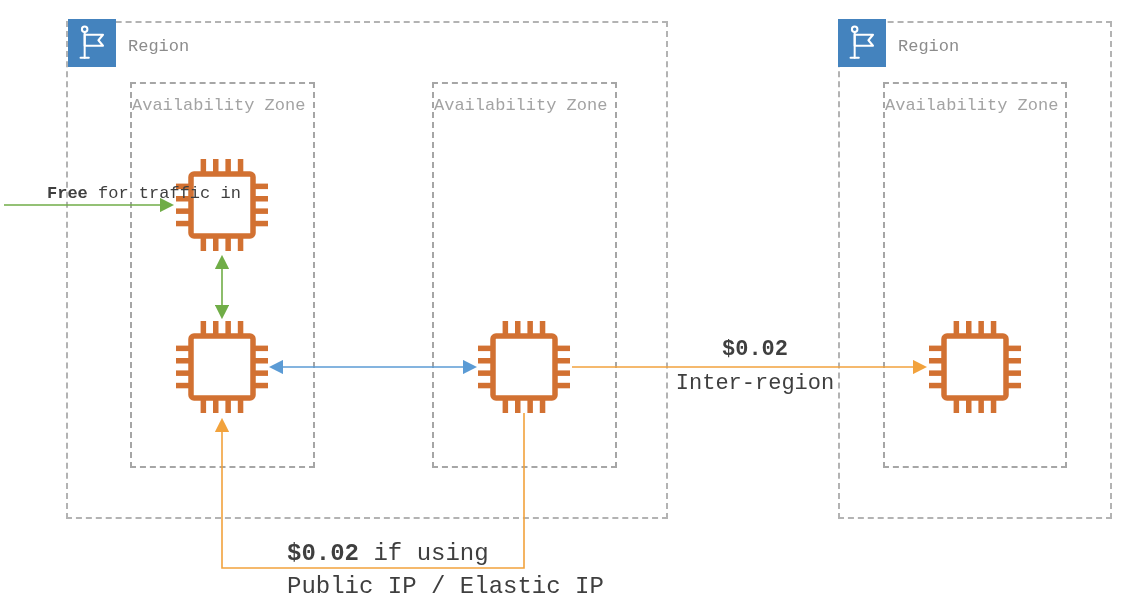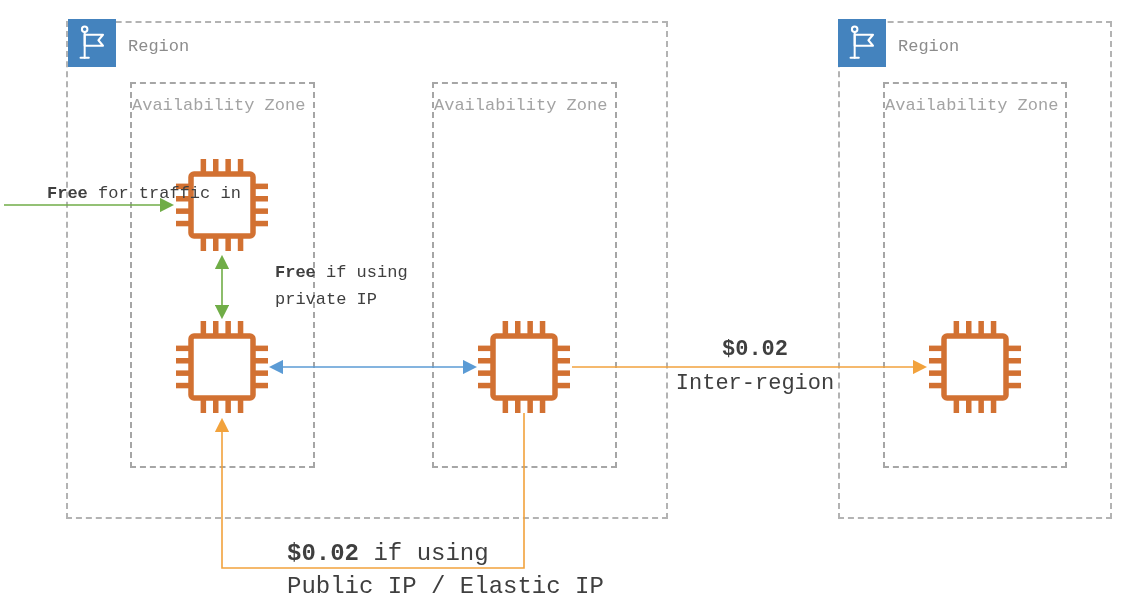--- a/index.html
+++ b/index.html
@@ -174,24 +174,20 @@
           <rect x="77" y="61.8" width="15" height="5.5"></rect>
       </g>
       <rect x="15" y="15" width="62" height="62" rx="3" fill="#ffffff" stroke="#D27132" stroke-width="5.5"></rect>
     </svg>
   </div>
 
   <div class="lbl lbl-sm" style="left:8px;top:180px">
     <b>Free</b><span> for traffic in</span>
   </div>
 
-  <div class="lbl lbl-sm" style="left:236px;top:259px">
-    <div><b>Free</b><span> if using</span></div>
-    <div>private IP</div>
-  </div>
 
 
   <div class="lbl lbl-lg center" style="left:655px;top:333px;width:200px">
     <div><b>$0.02</b></div>
     <div>Inter-region</div>
   </div>
 
   <div class="lbl lbl-xl" style="left:287px;top:537px">
     <div><b>$0.02</b><span> if using</span></div>
     <div>Public IP / Elastic IP</div>

